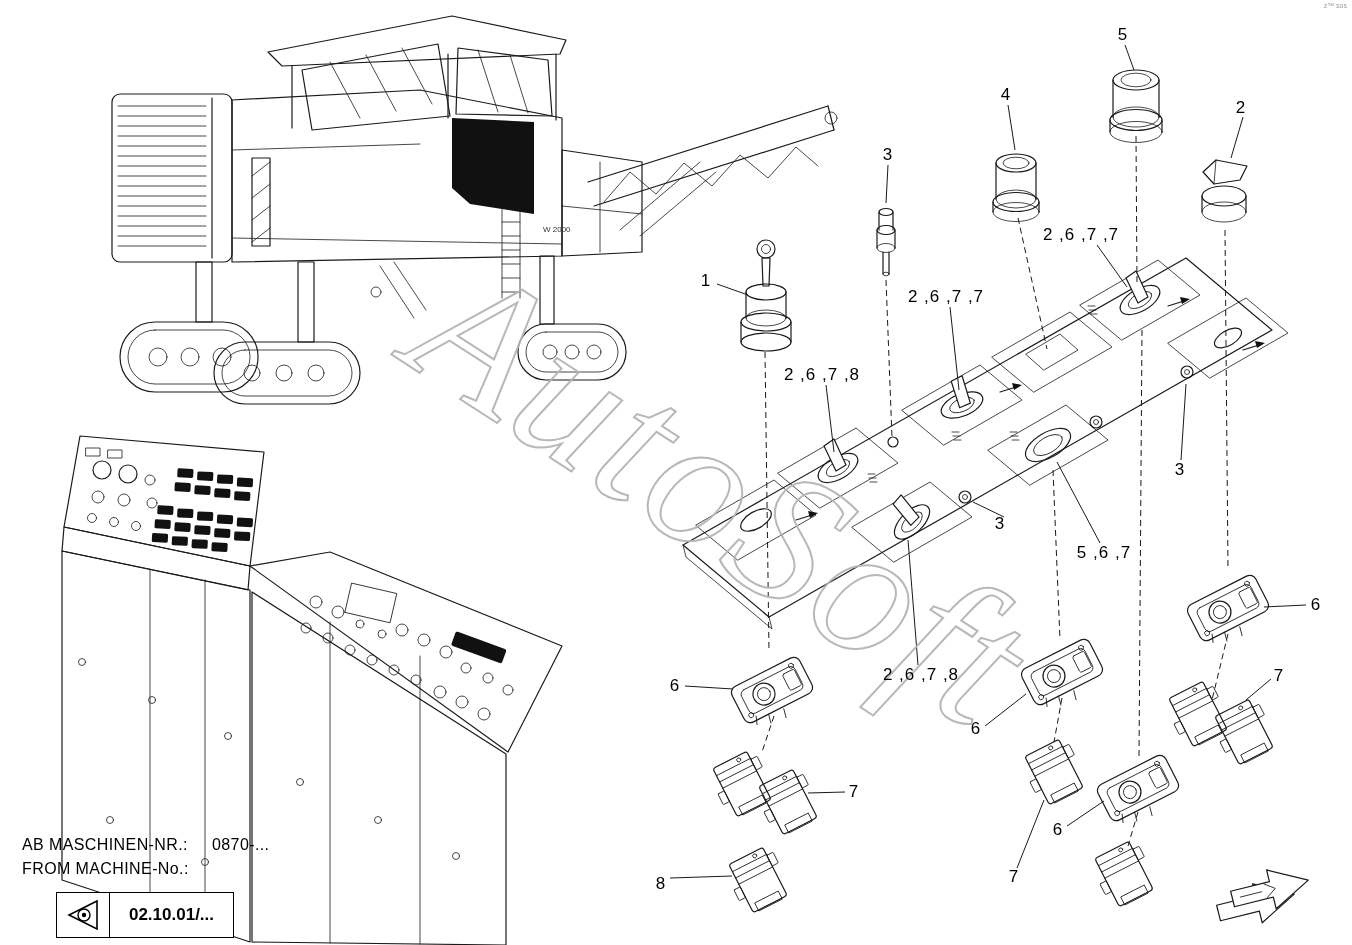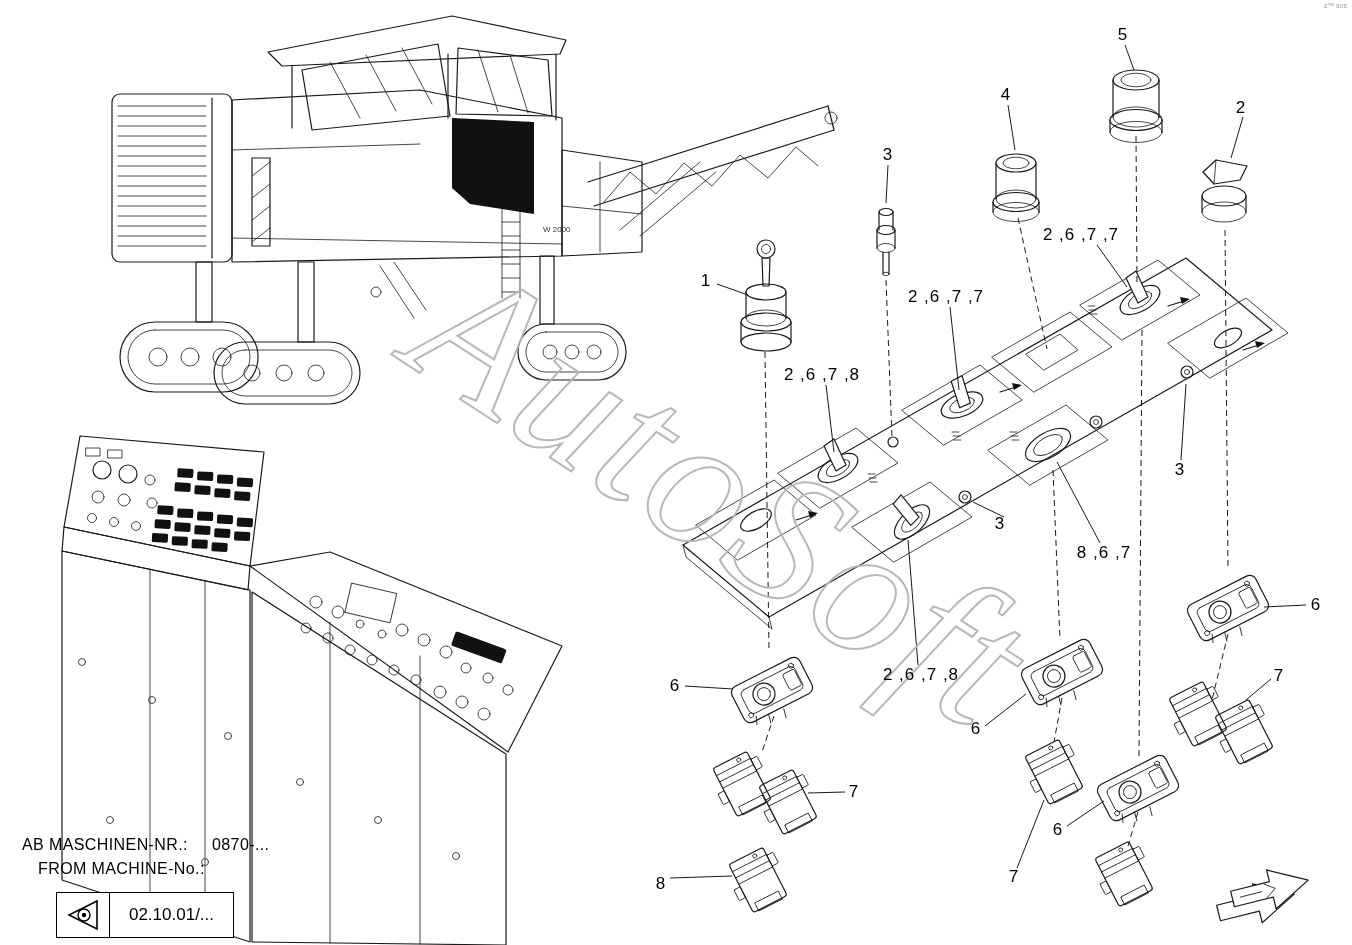--- a/index.html
+++ b/index.html
@@ -22,21 +22,21 @@
   .callout {
     position:absolute; transform:translate(-50%,-50%);
     font-size:17px; color:#000; letter-spacing:1px; white-space:nowrap;
   }
   .footer-label { position:absolute; font-size:16px; color:#000; letter-spacing:0.4px; }
   .refbox {
     position:absolute; left:56px; top:892px; width:178px; height:46px;
     border:1.7px solid #000; display:flex; align-items:stretch; background:#fff; box-sizing:border-box;
   }
   .refbox .icon-cell { width:52px; border-right:1.7px solid #000; display:flex; align-items:center; justify-content:center; }
-  .refbox .ref-text  { flex:1; display:flex; align-items:center; justify-content:center; font-size:17px; }
+  .refbox .ref-text  { flex:1; display:flex; align-items:center; justify-content:center; font-size:17px;font-weight:bold; }
   .top-mark { position:absolute; right:5px; top:2px; font-size:7px; color:#999; }
 </style>
 </head>
 <body>
 
 <div class="stage">
 
 <svg class="art" width="1352" height="945" viewBox="0 0 1352 945">
 
   <defs>
@@ -380,33 +380,33 @@
 <div class="callout" style="left:1241px;top:108px">2</div>
 <div class="callout" style="left:888px;top:155px">3</div>
 <div class="callout" style="left:1180px;top:470px">3</div>
 <div class="callout" style="left:1000px;top:524px">3</div>
 <div class="callout" style="left:1006px;top:95px">4</div>
 <div class="callout" style="left:1123px;top:35px">5</div>
 <div class="callout" style="left:1081px;top:235px">2 ,6 ,7 ,7</div>
 <div class="callout" style="left:946px;top:297px">2 ,6 ,7 ,7</div>
 <div class="callout" style="left:822px;top:375px">2 ,6 ,7 ,8</div>
 <div class="callout" style="left:921px;top:675px">2 ,6 ,7 ,8</div>
-<div class="callout" style="left:1104px;top:553px">8 ,6 ,7</div>
+<div class="callout" style="left:1104px;top:553px">5 ,6 ,7</div>
 <div class="callout" style="left:675px;top:686px">6</div>
 <div class="callout" style="left:976px;top:729px">6</div>
 <div class="callout" style="left:1316px;top:605px">6</div>
 <div class="callout" style="left:1058px;top:830px">6</div>
 <div class="callout" style="left:1279px;top:676px">7</div>
 <div class="callout" style="left:854px;top:792px">7</div>
 <div class="callout" style="left:1014px;top:877px">7</div>
 <div class="callout" style="left:661px;top:884px">8</div>
 
 <div class="footer-label" style="left:22px;top:836px">AB MASCHINEN-NR.:</div>
 <div class="footer-label" style="left:212px;top:836px">0870-...</div>
-<div class="footer-label" style="left:38px;top:860px">FROM MACHINE-No.:</div>
+<div class="footer-label" style="left:22px;top:860px">FROM MACHINE-No.:</div>
 
 <div class="refbox">
   <div class="icon-cell">
     <svg width="40" height="34" viewBox="0 0 40 34">
       <polygon points="34,3 6,17 34,31" fill="none" stroke="#000" stroke-width="1.6"></polygon>
       <circle cx="21" cy="17" r="6" fill="none" stroke="#000" stroke-width="1.4"></circle>
       <circle cx="21" cy="17" r="2.2" fill="#000"></circle>
     </svg>
   </div>
   <div class="ref-text">02.10.01/...</div>

